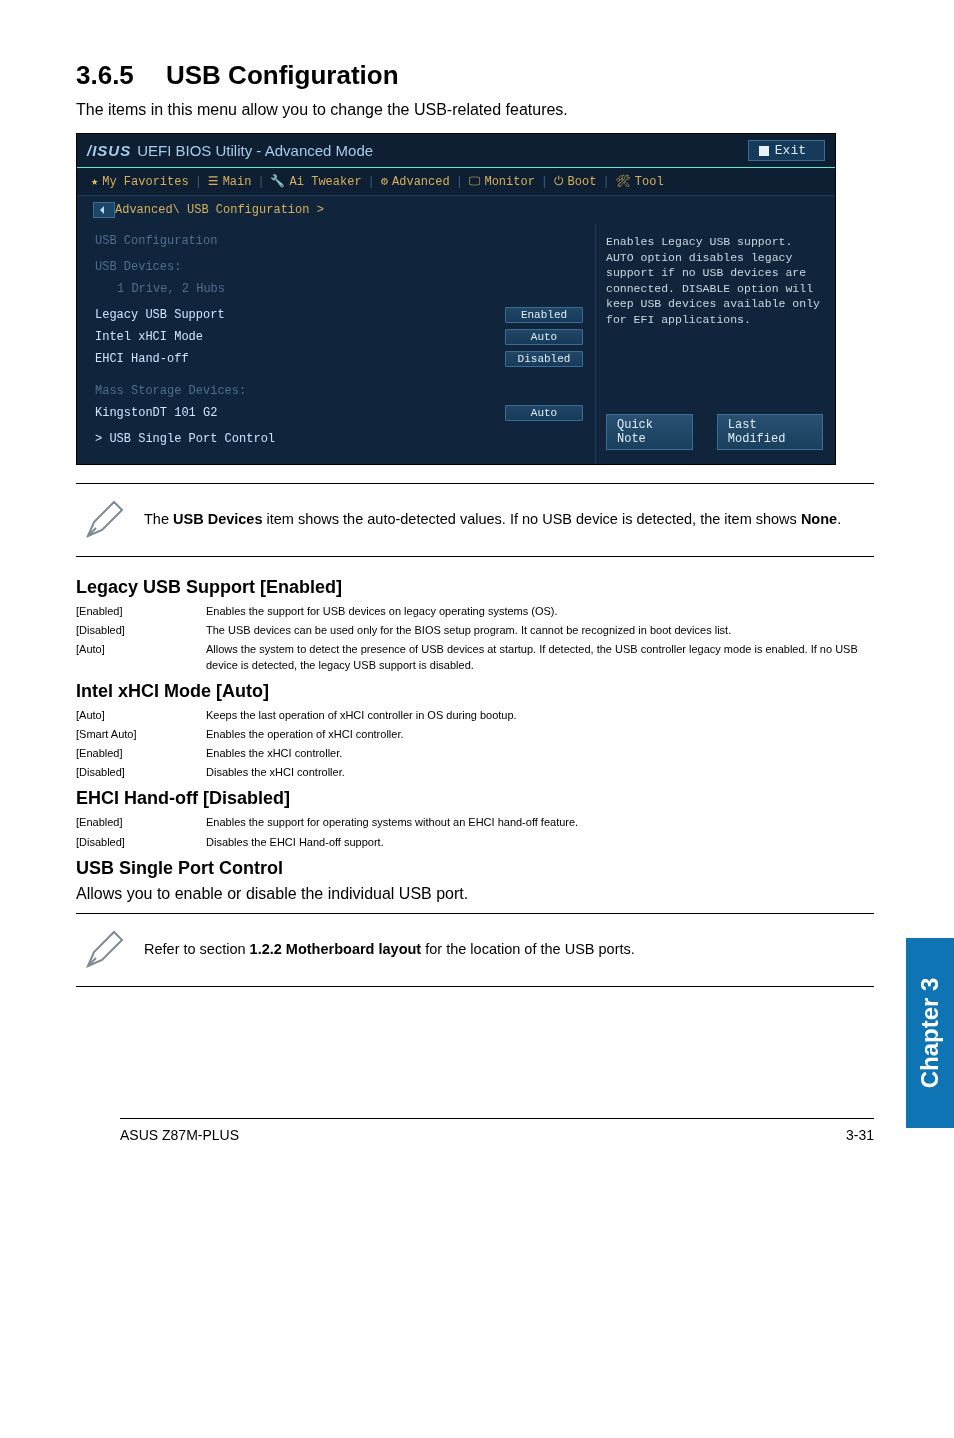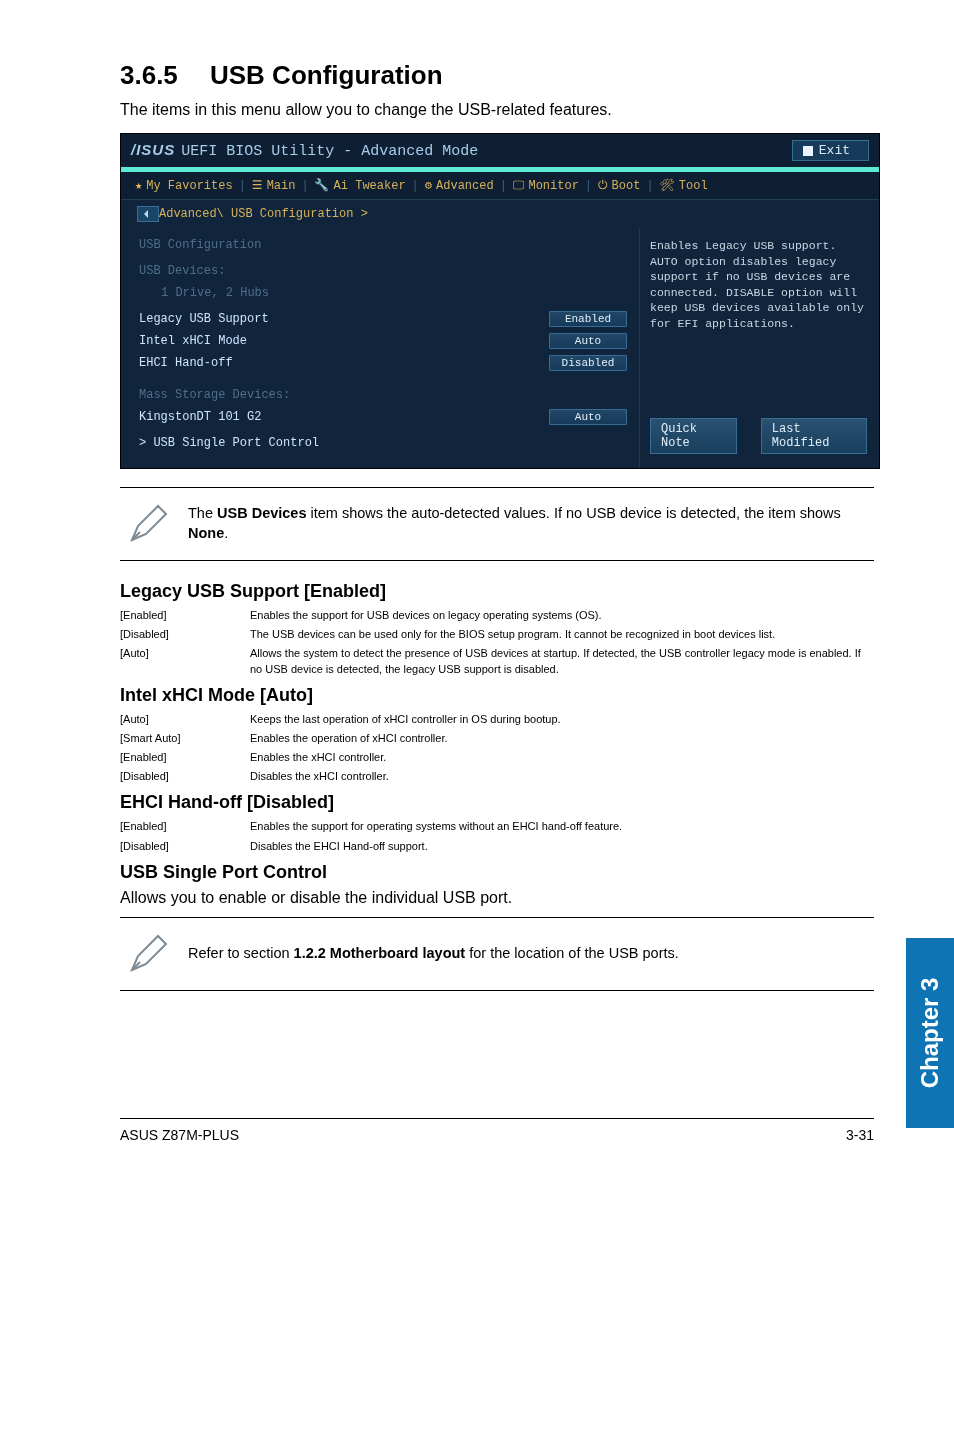--- a/index.html
+++ b/index.html
@@ -1,26 +1,26 @@
 <!DOCTYPE html>
 <html><head>
 <meta charset="utf-8">
 <style>
   * { box-sizing: border-box; margin: 0; padding: 0; }
   html, body { width: 954px; height: 1438px; font-family: Arial, Helvetica, sans-serif; background: #fff; color: #000; }
-  .page { position: relative; width: 954px; height: 1208px; padding: 60px 80px 40px 120px; }
+  .page { position: relative; width: 954px; height: 1208px; padding: 60px 80px 40px 76px; }
   h2.section { font-size: 26px; font-weight: bold; margin-bottom: 10px; }
   h2.section .num { display: inline-block; width: 90px; }
   .intro { font-size: 16px; margin-bottom: 14px; }
   
   .bios { border: 1px solid #000; background: #10243c; color: #cfe4ff; width: 760px; font-family: "Courier New", monospace; font-size: 12px; margin: 0 0 18px 0; }
-  .bios-title { display: flex; align-items: center; justify-content: space-between; padding: 6px 10px; background: #0e1e33; border-bottom: 5px solid #5eead4; }
+  .bios-title { display: flex; align-items: center; justify-content: space-between; padding: 6px 10px; background: #0e1e33; border-bottom: 1px solid #5eead4; }
   .brand { display: flex; align-items: baseline; gap: 6px; }
   .brand-logo { font-family: Arial; font-weight: bold; font-style: italic; font-size: 15px; letter-spacing: 1px; color: #a8cbe8; }
-  .brand-text { font-size: 15px; color: #a8cbe8; font-family: Liberation Mono, monospace; }
+  .brand-text { font-size: 15px; color: #a8cbe8; font-family: Liberation Sans, sans-serif; }
   .exit-btn { background: #163b5a; border: 1px solid #3a6d94; padding: 2px 18px 2px 10px; color: #dce9f5; font-size: 13px; display: flex; align-items: center; gap: 6px; }
   .exit-icon { display: inline-block; width: 10px; height: 10px; background: #e7f2fa; }
   .bios-tabs { display: flex; gap: 6px; align-items: center; padding: 6px 14px; background: #0e1e33; color: #d6b15a; font-size: 12px; border-bottom: 1px solid #1f3d56; }
   .bios-tabs .tab { display: flex; align-items: center; gap: 4px; }
   .bios-tabs .sep { color: #3a5f7d; }
   .star { color: #e8c148; }
   .breadcrumb { display: flex; align-items: center; gap: 0; padding: 6px 16px; color: #d6b15a; }
   .back-icon { display: inline-block; width: 22px; height: 16px; background: #1a4566; border: 1px solid #3a6d94; position: relative; }
   .back-icon::before { content: ""; position: absolute; left: 2px; top: 3px; border: 4px solid transparent; border-right-color: #bcd7ea; }
   .bios-body { display: flex; }

